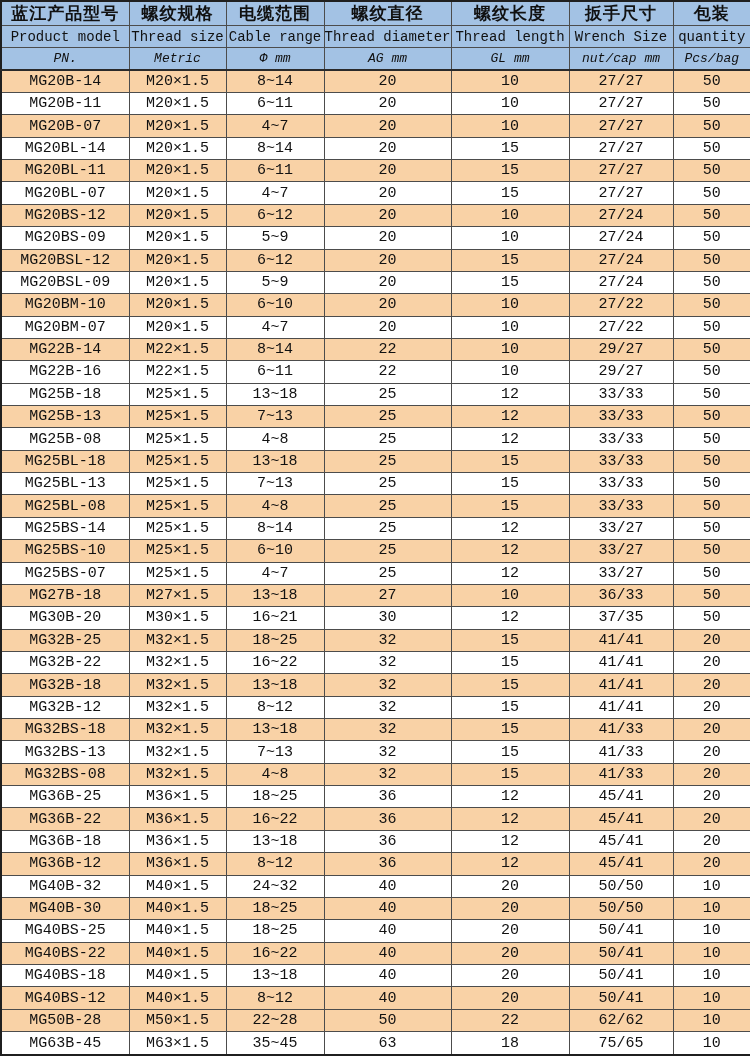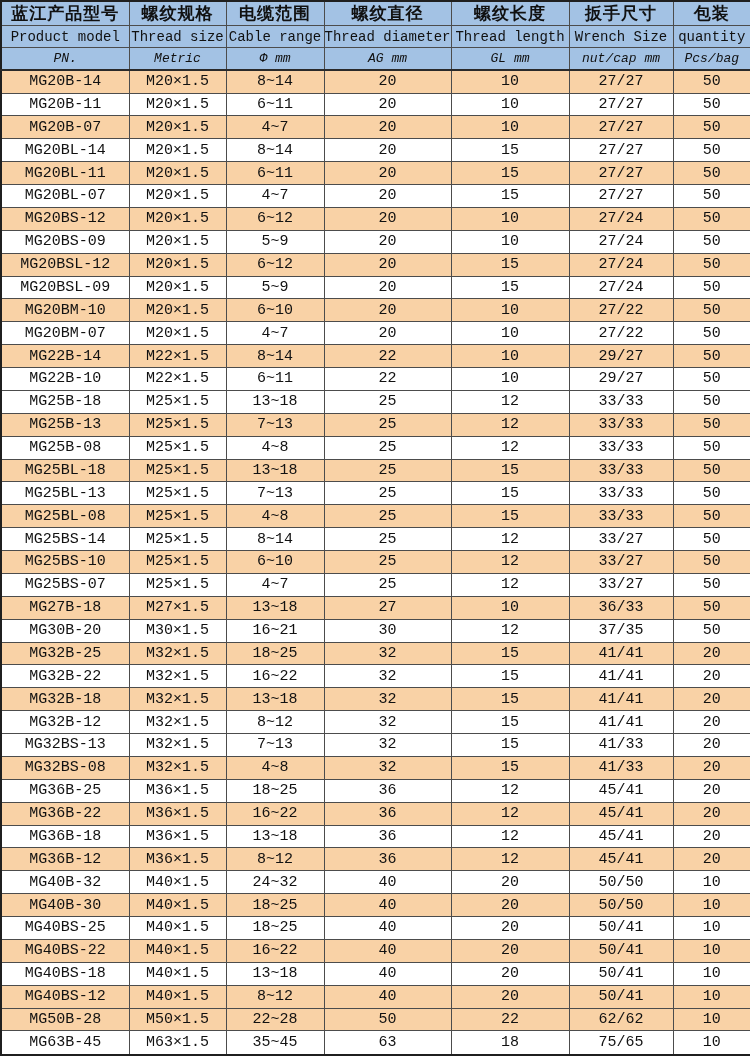--- a/index.html
+++ b/index.html
@@ -206,21 +206,21 @@
       <tr class="odd">
         <td>MG22B-14</td>
         <td>M22×1.5</td>
         <td>8~14</td>
         <td>22</td>
         <td>10</td>
         <td>29/27</td>
         <td>50</td>
       </tr>
       <tr class="even">
-        <td>MG22B-10</td>
+        <td>MG22B-16</td>
         <td>M22×1.5</td>
         <td>6~11</td>
         <td>22</td>
         <td>10</td>
         <td>29/27</td>
         <td>50</td>
       </tr>
       <tr class="even">
         <td>MG25B-18</td>
         <td>M25×1.5</td>
@@ -347,20 +347,29 @@
         <td>41/41</td>
         <td>20</td>
       </tr>
       <tr class="even">
         <td>MG32B-12</td>
         <td>M32×1.5</td>
         <td>8~12</td>
         <td>32</td>
         <td>15</td>
         <td>41/41</td>
+        <td>20</td>
+      </tr>
+      <tr class="odd">
+        <td>MG32BS-18</td>
+        <td>M32×1.5</td>
+        <td>13~18</td>
+        <td>32</td>
+        <td>15</td>
+        <td>41/33</td>
         <td>20</td>
       </tr>
       <tr class="even">
         <td>MG32BS-13</td>
         <td>M32×1.5</td>
         <td>7~13</td>
         <td>32</td>
         <td>15</td>
         <td>41/33</td>
         <td>20</td>

